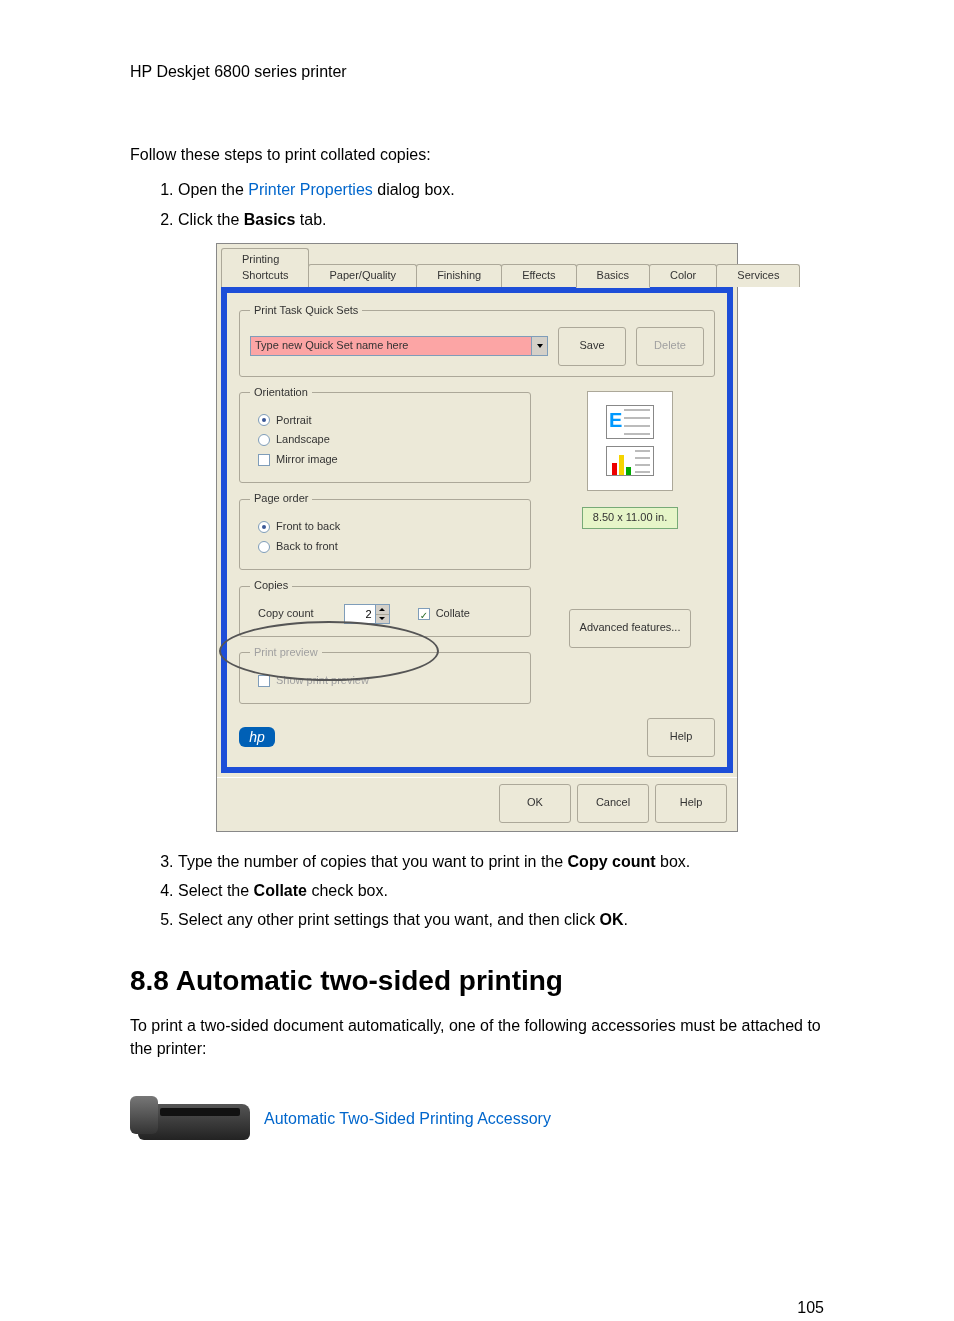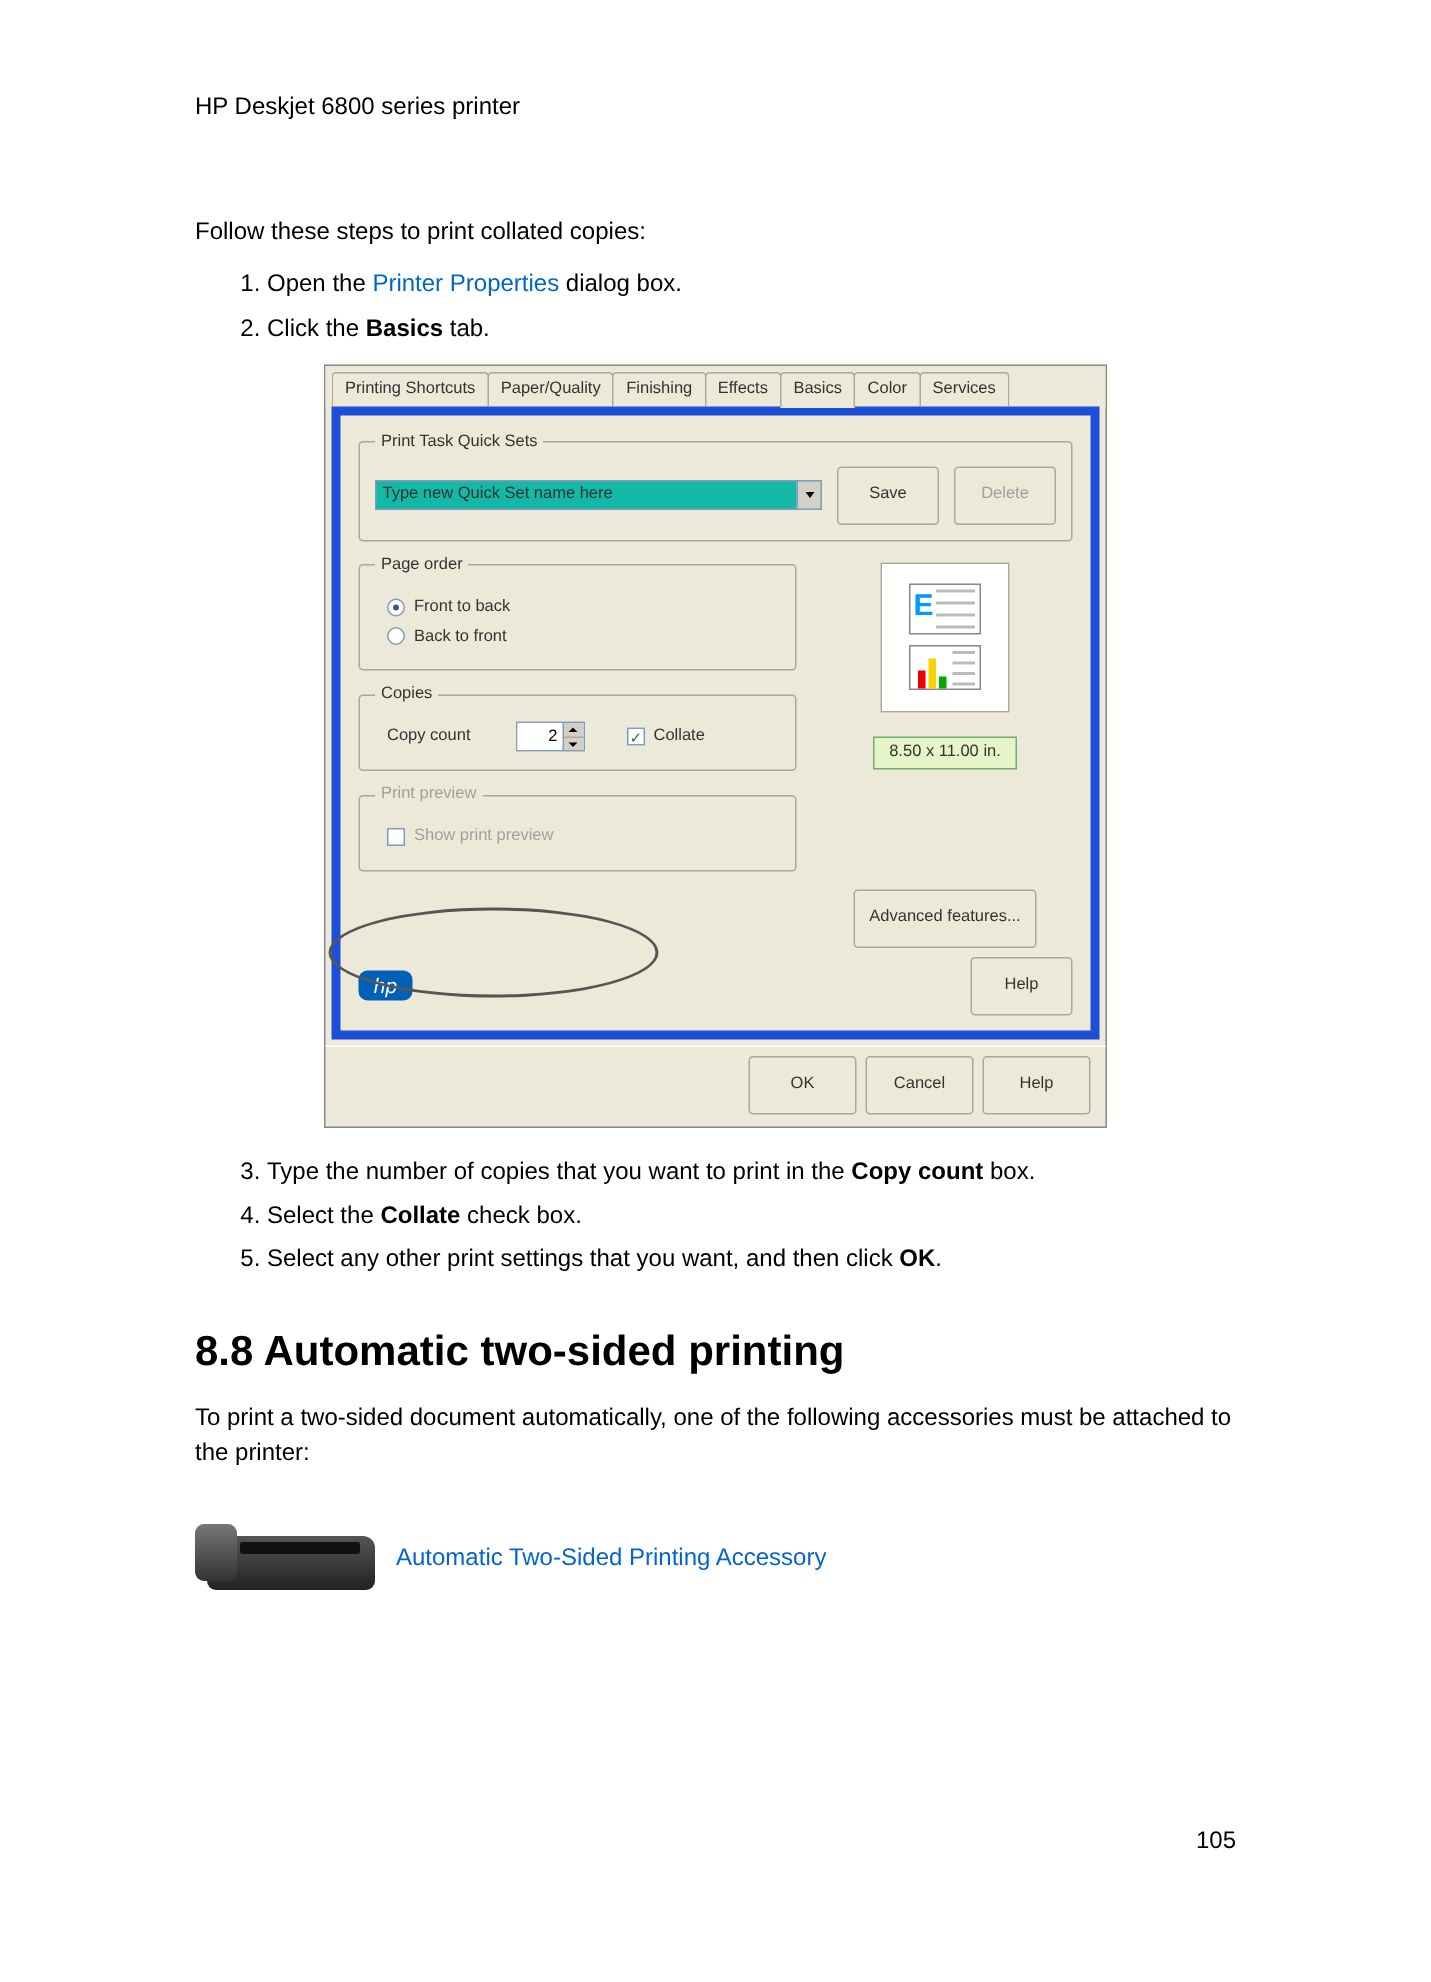--- a/index.html
+++ b/index.html
@@ -30,21 +30,21 @@
     font-size: 11px;
     color: #333;
   }
   .tabs {
     display: flex;
     align-items: flex-end;
     padding: 4px 4px 0 4px;
     background: #ece9d8;
   }
   .tab {
-    padding: 3px 8px;
+    padding: 3px 20px;
     border: 1px solid #aca899;
     border-bottom: none;
     background: #ece9d8;
     margin-right: -1px;
     border-radius: 3px 3px 0 0;
     position: relative;
   }
   .tab.active {
     background: #ece9d8;
     font-weight: normal;
@@ -66,21 +66,21 @@
     margin-bottom: 8px;
   }
   fieldset.grp legend { padding: 0 4px; color: #333; }
   .row { display: flex; align-items: center; gap: 6px; }
   .qset-row { display: flex; align-items: center; gap: 10px; }
   .combo {
     flex: 1;
     display: flex;
     align-items: center;
     border: 1px solid #7f9db9;
-    background: #14b8a6;
+    background: #fca5a5;
     height: 20px;
   }
   .combo span.txt { flex: 1; padding: 0 4px; color: #333; }
   .combo .dd {
     width: 16px;
     height: 18px;
     background: #d4d0c8;
     border-left: 1px solid #7f9db9;
     display: flex;
     align-items: center;
@@ -240,20 +240,35 @@
           <span class="txt">Type new Quick Set name here</span>
           <span class="dd"></span>
         </div>
         <span class="btn">Save</span>
         <span class="btn disabled">Delete</span>
       </div>
     </fieldset>
 
     <div class="two-col">
       <div class="leftcol">
+        <fieldset class="grp">
+          <legend>Orientation</legend>
+          <div class="radio on">
+              <span class="dot"></span>
+              <span class="lbl">Portrait</span>
+            </div>
+          <div class="radio">
+              <span class="dot"></span>
+              <span class="lbl">Landscape</span>
+            </div>
+          <div class="check">
+              <span class="box"></span>
+              <span class="lbl">Mirror image</span>
+            </div>
+        </fieldset>
 
         <fieldset class="grp">
           <legend>Page order</legend>
           <div class="radio on">
               <span class="dot"></span>
               <span class="lbl">Front to back</span>
             </div>
           <div class="radio">
               <span class="dot"></span>
               <span class="lbl">Back to front</span>

